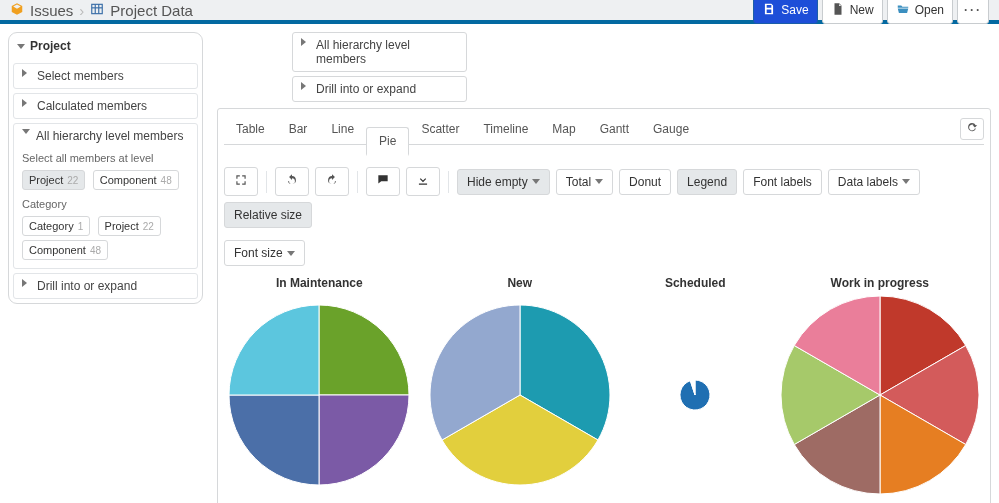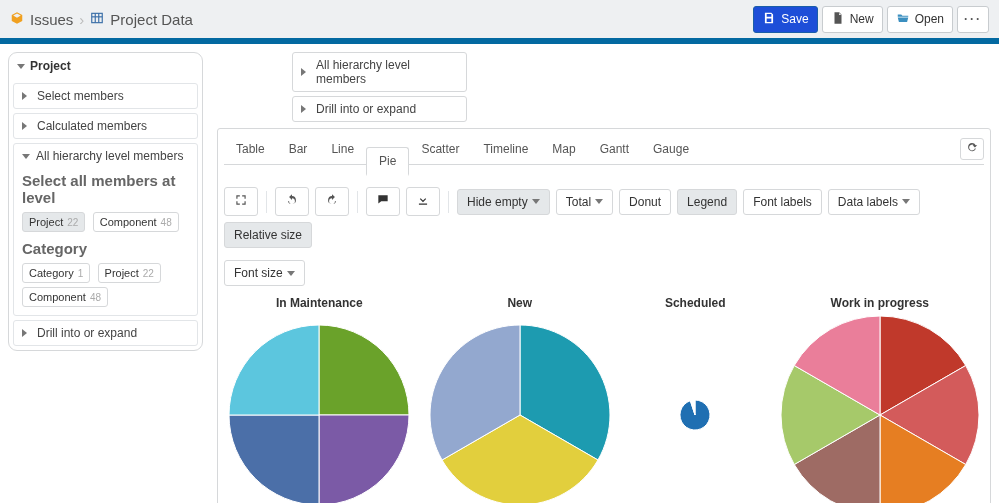--- a/index.html
+++ b/index.html
@@ -8,23 +8,23 @@
     font-family: Arial, Helvetica, sans-serif;
     font-size: 12px;
     background: #fff;
     color: #333;
     width: 999px;
   }
   .topbar {
     display: flex;
     align-items: center;
     background: #eef0f2;
-    border-bottom: 6px solid #0369a1;
+    border-bottom: 4px solid #0369a1;
     padding: 6px 10px;
-    height: 44px;
+    height: 24px;
   }
   .breadcrumb { display: flex; align-items: center; gap: 6px; color: #555; font-size: 15px; }
   .breadcrumb .sep { color: #bbb; }
   .crumb-link { color: #555; cursor: pointer; }
   .crumb-current { font-weight: normal; color: #555; }
   .topbar-right { margin-left: auto; display: flex; gap: 4px; }
   .btn {
     border: 1px solid #c8cccf;
     background: #fff;
     border-radius: 3px;
@@ -41,23 +41,23 @@
   .sidebar { width: 195px; }
   .panel { border: 1px solid #d6d8da; border-radius: 9px; margin-bottom: 6px; background: #fff; }
   .panel-hd {
     padding: 6px 8px; font-weight: bold; color: #333;
     display: flex; align-items: center; gap: 5px;
     cursor: pointer;
   }
   .panel-sec {
     border: 1px solid #e2e5e8; border-radius: 3px; margin: 4px 4px 4px 4px;
   }
-  .sec-hd { padding: 5px 8px; color: #444; display: flex; align-items: center; gap: 6px; cursor: pointer; }
+  .sec-hd { padding: 5px 8px; color: #444; display: flex; gap: 6px; cursor: pointer; }
   .sec-body { padding: 4px 8px 6px 8px; }
-  .sec-note { color: #666; font-size: 15px; margin-bottom: 4px; font-weight: bold; }
+  .sec-note { color: #666; font-size: 11px; margin-bottom: 4px; }
   .tag {
     display: inline-flex; align-items: center; gap: 4px;
     border: 1px solid #d6d8da; border-radius: 3px;
     padding: 3px 6px; margin: 2px 4px 2px 0; font-size: 11px;
     background: #fff;
   }
   .tag.sel { background: #e5e8ea; }
   .tag-cnt { color: #aaa; font-size: 10px; }
 
   .caret { width: 0; height: 0; border-left: 4px solid transparent; border-right: 4px solid transparent; }

